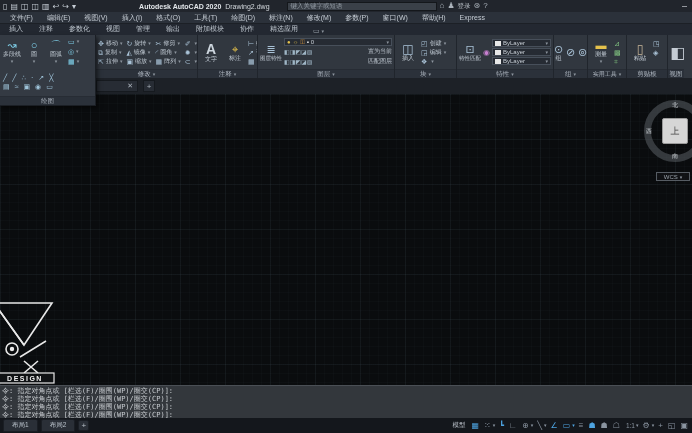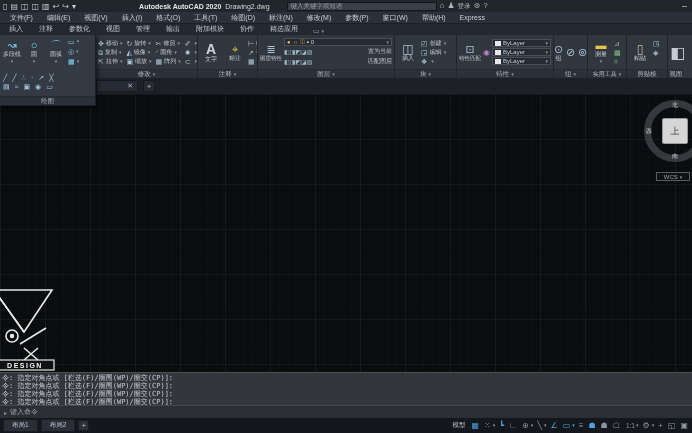--- a/index.html
+++ b/index.html
@@ -534,24 +534,20 @@
   </div>
 
   <div class="cmdhist">
 
   <div class="cmdline">令: 指定对角点或 [栏选(F)/圈围(WP)/圈交(CP)]:</div>
       <div class="cmdline">令: 指定对角点或 [栏选(F)/圈围(WP)/圈交(CP)]:</div>
       <div class="cmdline">令: 指定对角点或 [栏选(F)/圈围(WP)/圈交(CP)]:</div>
       <div class="cmdline">令: 指定对角点或 [栏选(F)/圈围(WP)/圈交(CP)]:</div>
     </div>
 
-  <div class="cmdinput">
-    <span class="mark">▸</span>
-    <span class="ptext">键入命令</span>
-  </div>
 
   <div class="bottombar">
     <div class="laytabs">
       <span style="display:flex;gap:3px;">
 
       <span class="ltab">布局1</span>
           <span class="ltab">布局2</span>
         </span>
       <span class="ltab-add">+</span>
     </div>

